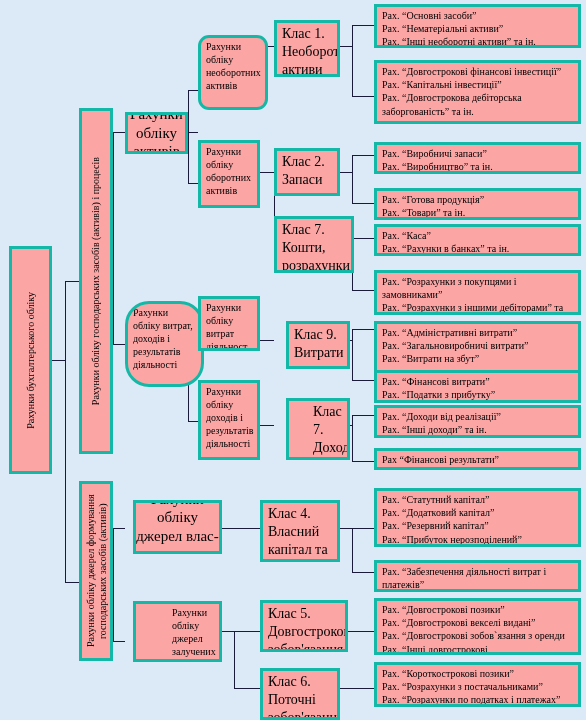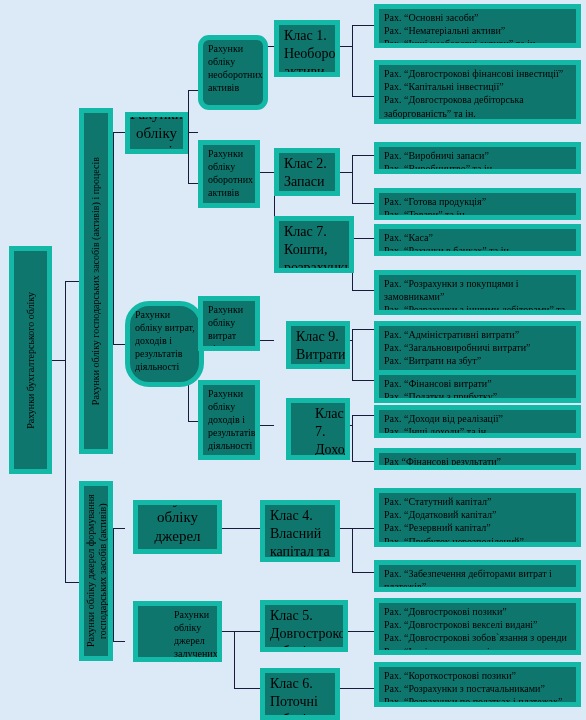--- a/index.html
+++ b/index.html
@@ -16,22 +16,22 @@
   }
   #canvas {
     position: absolute;
     left: 0; top: 0;
     width: 586px;
     height: 720px;
   }
   .node {
     position: absolute;
     box-sizing: border-box;
-    background: #0f766e;
-    border: 5px solid #14b8a6;
+    background: #fca5a5;
+    border: 3px solid #14b8a6;
     overflow: hidden;
     color: #000;
     font-family: "Liberation Serif", serif;
   }
   .node .txt {
     display: block;
     white-space: pre-line;
   }
   
   .vert {
@@ -262,21 +262,21 @@
   <div class="node lft leaf" style="left:374px; top:448px; width:207px; height:22px;">
     <span class="txt">Рах “Фінансові результати”</span>
   </div>
   <div class="node lft leaf" style="left:374px; top:488px; width:207px; height:59px;">
     <span class="txt">Рах. “Статутний капітал”
 Рах. “Додатковий капітал”
 Рах. “Резервний капітал”
 Рах. “Прибуток нерозподілений”</span>
   </div>
   <div class="node lft leaf" style="left:374px; top:560px; width:207px; height:32px;">
-    <span class="txt">Рах. “Забезпечення дебіторами витрат і платежів”</span>
+    <span class="txt">Рах. “Забезпечення діяльності витрат і платежів”</span>
   </div>
   <div class="node lft leaf" style="left:374px; top:598px; width:207px; height:57px;">
     <span class="txt">Рах. “Довгострокові позики”
 Рах. “Довгострокові векселі видані”
 Рах. “Довгострокові зобов`язання з оренди
 Рах. “Інші довгострокові</span>
   </div>
   <div class="node lft leaf" style="left:374px; top:662px; width:207px; height:45px;">
     <span class="txt">Рах. “Короткострокові позики”
 Рах. “Розрахунки з постачальниками”

